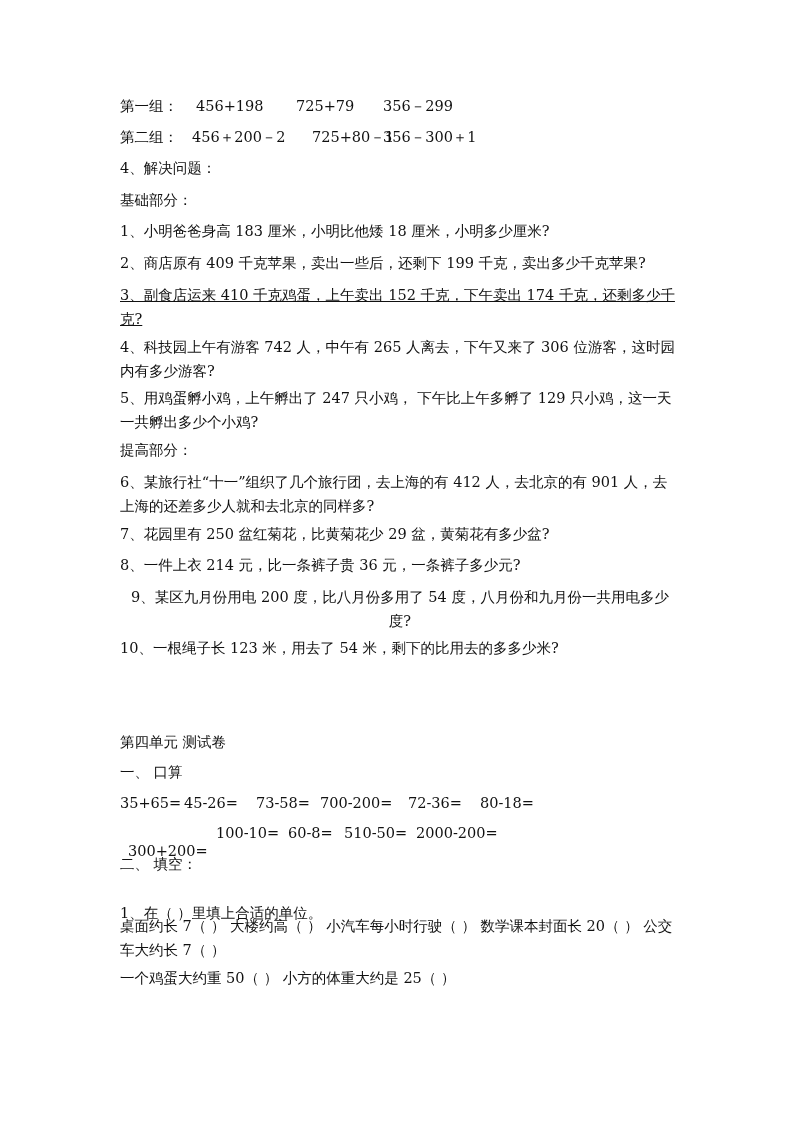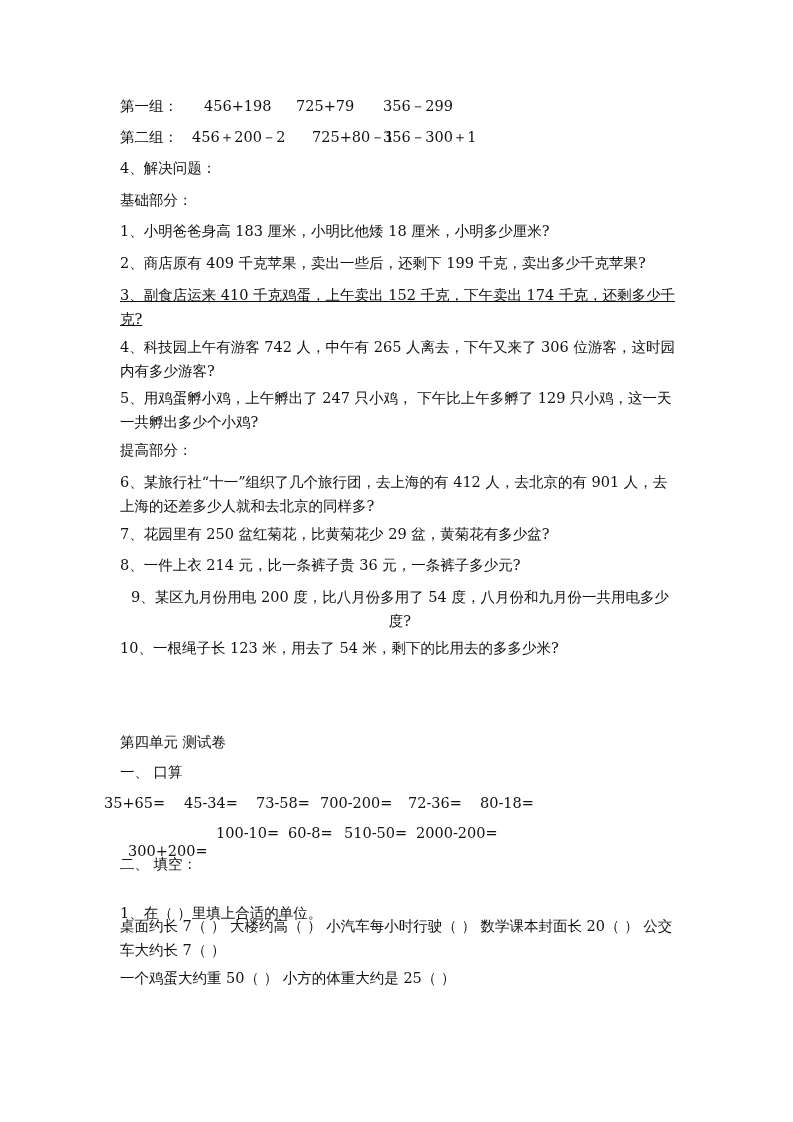--- a/index.html
+++ b/index.html
@@ -8,21 +8,21 @@
   .line { position: absolute; left: 120px; white-space: nowrap; line-height: 24px; }
   .wrap { position: absolute; left: 120px; width: 560px; line-height: 24px; white-space: normal; }
   .cell { position: absolute; white-space: nowrap; }
 </style>
 </head>
 <body>
 
 <div class="line" style="top:94px;">
   <span>第一组：</span>
 </div>
-<span class="cell" style="left:204px; top:94px; line-height:24px;">456+198</span>
+<span class="cell" style="left:196px; top:94px; line-height:24px;">456+198</span>
 <span class="cell" style="left:296px; top:94px; line-height:24px;">725+79</span>
 <span class="cell" style="left:383px; top:94px; line-height:24px;">356－299</span>
 
 <div class="line" style="top:125px;">
   <span>第二组：</span>
 </div>
 <span class="cell" style="left:192px; top:125px; line-height:24px;">456＋200－2</span>
 <span class="cell" style="left:312px; top:125px; line-height:24px;">725+80－1</span>
 <span class="cell" style="left:383px; top:125px; line-height:24px;">356－300＋1</span>
 
@@ -39,22 +39,22 @@
 
 <div class="wrap" style="top:470px;">6、某旅行社“十一”组织了几个旅行团，去上海的有 412 人，去北京的有 901 人，去上海的还差多少人就和去北京的同样多?</div>
 <div class="wrap" style="top:522px;">7、花园里有 250 盆红菊花，比黄菊花少 29 盆，黄菊花有多少盆?</div>
 <div class="wrap" style="top:553px;">8、一件上衣 214 元，比一条裤子贵 36 元，一条裤子多少元?</div>
 <div class="wrap" style="top:585px;text-align:center;">9、某区九月份用电 200 度，比八月份多用了 54 度，八月份和九月份一共用电多少度?</div>
 <div class="wrap" style="top:636px;">10、一根绳子长 123 米，用去了 54 米，剩下的比用去的多多少米?</div>
 
 <div class="line" style="top:730px;">第四单元 测试卷</div>
 <div class="line" style="top:760px;">一、  口算</div>
 
-<span class="cell" style="left:104px; top:791px; line-height:24px;">35+65=</span>
-<span class="cell" style="left:184px; top:791px; line-height:24px;">45-34=</span>
+<span class="cell" style="left:120px; top:791px; line-height:24px;">35+65=</span>
+<span class="cell" style="left:184px; top:791px; line-height:24px;">45-26=</span>
 <span class="cell" style="left:256px; top:791px; line-height:24px;">73-58=</span>
 <span class="cell" style="left:320px; top:791px; line-height:24px;">700-200=</span>
 <span class="cell" style="left:408px; top:791px; line-height:24px;">72-36=</span>
 <span class="cell" style="left:480px; top:791px; line-height:24px;">80-18=</span>
 
 <span class="cell" style="left:128px; top:839px; line-height:24px;">300+200=</span>
 <span class="cell" style="left:216px; top:821px; line-height:24px;">100-10=</span>
 <span class="cell" style="left:288px; top:821px; line-height:24px;">60-8=</span>
 <span class="cell" style="left:344px; top:821px; line-height:24px;">510-50=</span>
 <span class="cell" style="left:416px; top:821px; line-height:24px;">2000-200=</span>

